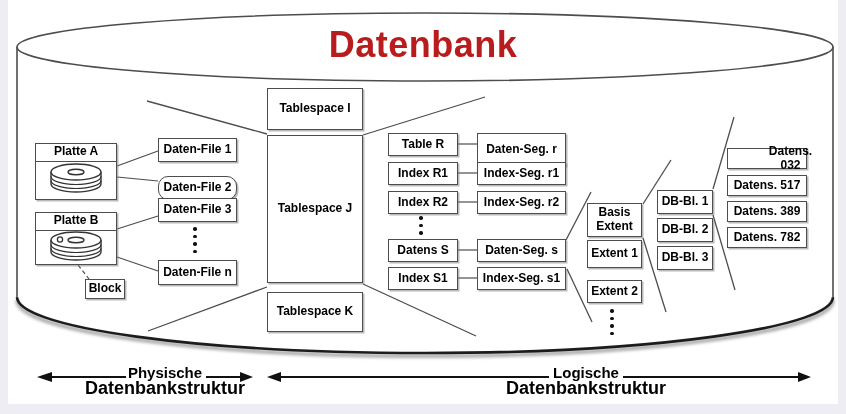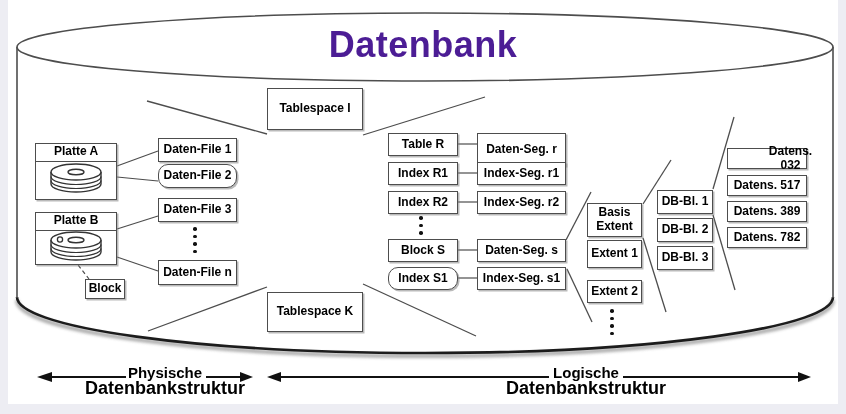--- a/index.html
+++ b/index.html
@@ -4,21 +4,21 @@
 <style>
   html,body{margin:0;padding:0;}
   body{background:#fbfbfd;font-family:"Liberation Sans","DejaVu Sans",sans-serif;}
   .stage{position:relative;width:846px;height:414px;background:#ffffff;overflow:hidden;}
   .edge{position:absolute;background:#ededf3;}
   .edge-left{left:0;top:0;width:8px;height:414px;}
   .edge-right{left:838px;top:0;width:8px;height:414px;}
   .edge-bottom{left:0;top:404px;width:846px;height:10px;}
   svg.lines{position:absolute;left:0;top:0;z-index:1;}
   .title{position:absolute;left:0;top:24px;width:846px;text-align:center;
-         font-size:36px;font-weight:bold;color:#4c1d95;letter-spacing:.5px;z-index:2;}
+         font-size:36px;font-weight:bold;color:#b91c1c;letter-spacing:.5px;z-index:2;}
   .box{position:absolute;background:#fff;border:1.5px solid #4d4d4d;
        box-shadow:1.5px 1.5px 0 rgba(130,130,130,.55);
        display:flex;align-items:center;justify-content:center;
        font-size:12px;font-weight:bold;color:#000;text-align:center;
        line-height:1.15;z-index:3;box-sizing:border-box;}
   .diskbox{flex-direction:column;justify-content:flex-start;padding:0;}
   .disk-hd{width:100%;border-bottom:1.5px solid #4d4d4d;padding:1px 0 2px 0;}
   .disk-art{flex:1;display:flex;align-items:center;justify-content:center;width:100%;}
   .dots{position:absolute;display:flex;flex-direction:column;align-items:center;
         gap:4px;z-index:3;}
@@ -119,44 +119,45 @@
         <ellipse cx="28" cy="9" rx="25" ry="8" fill="#fff" stroke="#333" stroke-width="1.4"></ellipse>
         <ellipse cx="28" cy="9" rx="8" ry="2.8" fill="#fff" stroke="#333" stroke-width="1.4"></ellipse>
         <circle cx="12" cy="8.5" r="2.6" fill="#fff" stroke="#333" stroke-width="1.3"></circle>
       </svg>
     </div>
   </div>
 
   <div class="box" style="left:85px;top:279px;width:40px;height:20px;">Block</div>
 
   <div class="box" style="left:158px;top:138px;width:79px;height:24px;">Daten-File 1</div>
-  <div class="box" style="left:158px;top:164px;width:79px;height:24px;border-radius:10px;">Daten-File 2</div>
+  <div class="box" style="left:158px;top:176px;width:79px;height:24px;border-radius:10px;">Daten-File 2</div>
   <div class="box" style="left:158px;top:198px;width:79px;height:24px;">Daten-File 3</div>
   <div class="dots" style="left:193px;top:227px;">
     <i></i>
       <i></i>
       <i></i>
       <i></i>
   </div>
   <div class="box" style="left:158px;top:260px;width:79px;height:25px;">Daten-File n</div>
 
   <div class="box" style="left:267px;top:88px;width:96px;height:42px;">Tablespace I</div>
+  <div class="box" style="left:267px;top:135px;width:96px;height:148px;">Tablespace J</div>
   <div class="box" style="left:267px;top:292px;width:96px;height:40px;">Tablespace K</div>
 
   <div class="box" style="left:388px;top:133px;width:70px;height:23px;">Table R</div>
   <div class="box" style="left:388px;top:162px;width:70px;height:23px;">Index R1</div>
   <div class="box" style="left:388px;top:191px;width:70px;height:23px;">Index R2</div>
   <div class="dots" style="left:419px;top:216px;">
     <i></i>
       <i></i>
       <i></i>
       <i></i>
   </div>
-  <div class="box" style="left:388px;top:239px;width:70px;height:23px;">Block S</div>
-  <div class="box" style="left:388px;top:267px;width:70px;height:23px;border-radius:10px;">Index S1</div>
+  <div class="box" style="left:388px;top:239px;width:70px;height:23px;">Datens S</div>
+  <div class="box" style="left:388px;top:267px;width:70px;height:23px;">Index S1</div>
 
   <div class="box" style="left:477px;top:133px;width:89px;height:33px;">Daten-Seg. r</div>
   <div class="box" style="left:477px;top:162px;width:89px;height:23px;">Index-Seg. r1</div>
   <div class="box" style="left:477px;top:191px;width:89px;height:23px;">Index-Seg. r2</div>
   <div class="box" style="left:477px;top:239px;width:89px;height:23px;">Daten-Seg. s</div>
   <div class="box" style="left:477px;top:267px;width:89px;height:23px;">Index-Seg. s1</div>
 
   <div class="box two-line" style="left:587px;top:203px;width:55px;height:34px;">
     <span>Basis</span>
     <span>Extent</span>

